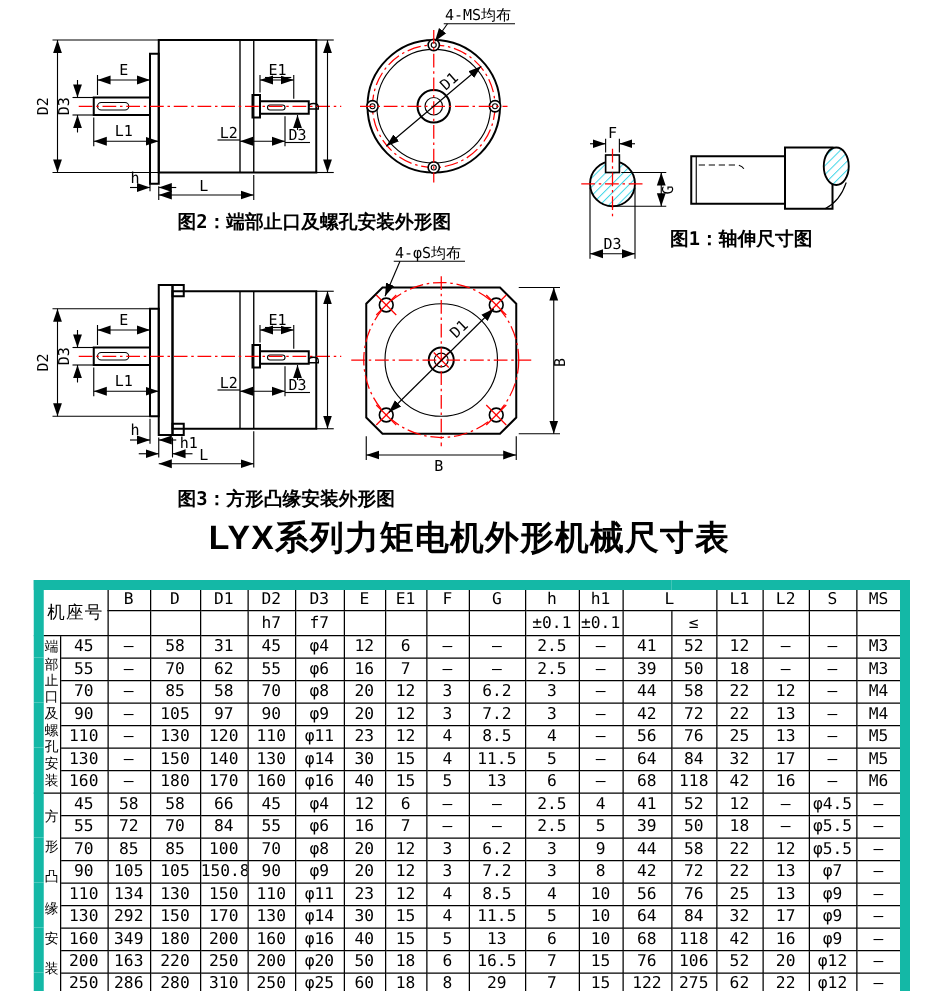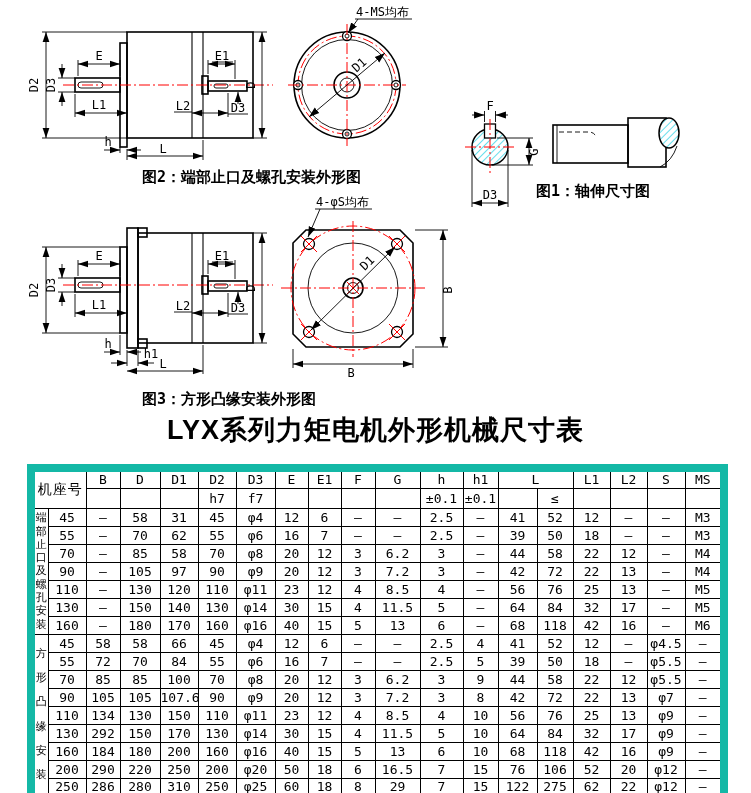--- a/index.html
+++ b/index.html
@@ -546,21 +546,21 @@
           <td>58</td>
           <td>22</td>
           <td>12</td>
           <td class="ta-l">φ5.5</td>
           <td class="ta-l">–</td>
         </tr>
         <tr>
           <td>90</td>
           <td>105</td>
           <td>105</td>
-          <td>107.6</td>
+          <td>150.8</td>
           <td>90</td>
           <td class="ta-l">φ9</td>
           <td>20</td>
           <td>12</td>
           <td>3</td>
           <td>7.2</td>
           <td>3</td>
           <td>8</td>
           <td>42</td>
           <td>72</td>
@@ -604,41 +604,41 @@
           <td>10</td>
           <td>64</td>
           <td>84</td>
           <td>32</td>
           <td>17</td>
           <td class="ta-l">φ9</td>
           <td class="ta-l">–</td>
         </tr>
         <tr>
           <td>160</td>
-          <td>184</td>
+          <td>349</td>
           <td>180</td>
           <td>200</td>
           <td>160</td>
           <td class="ta-l">φ16</td>
           <td>40</td>
           <td>15</td>
           <td>5</td>
           <td>13</td>
           <td>6</td>
           <td>10</td>
           <td>68</td>
           <td>118</td>
           <td>42</td>
           <td>16</td>
           <td class="ta-l">φ9</td>
           <td class="ta-l">–</td>
         </tr>
         <tr>
           <td>200</td>
-          <td>290</td>
+          <td>163</td>
           <td>220</td>
           <td>250</td>
           <td>200</td>
           <td class="ta-l">φ20</td>
           <td>50</td>
           <td>18</td>
           <td>6</td>
           <td>16.5</td>
           <td>7</td>
           <td>15</td>

